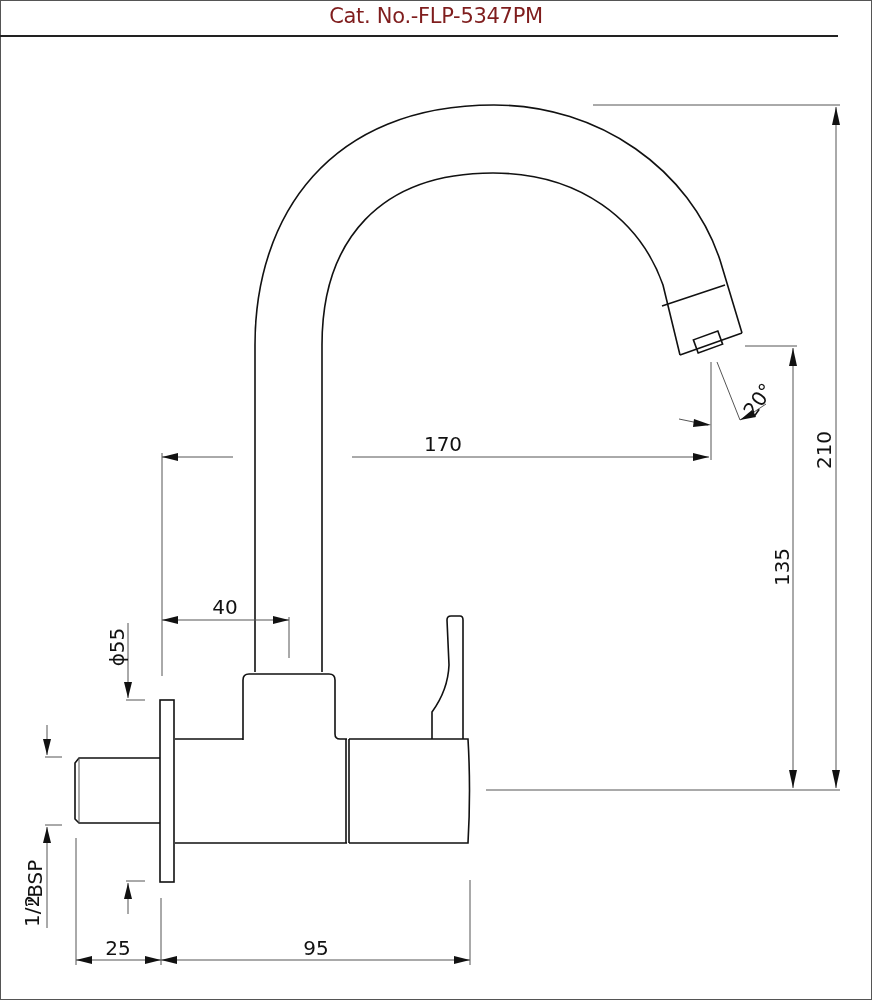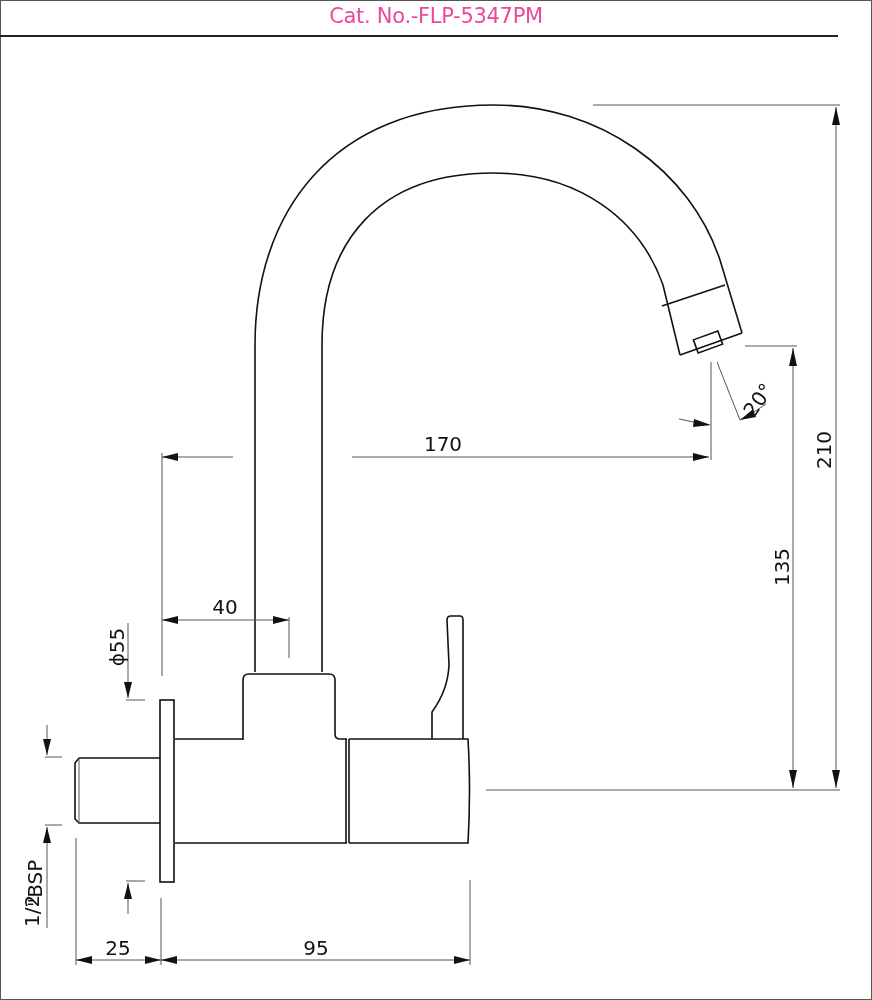--- a/index.html
+++ b/index.html
@@ -1,18 +1,18 @@
 <!DOCTYPE html>
 <html><head>
 <meta charset="utf-8">
 <style>
   html,body{margin:0;padding:0;background:#fff;}
   body{width:872px;height:1000px;position:relative;overflow:hidden;font-family:"DejaVu Sans","Liberation Sans",sans-serif;}
   #sheet{position:absolute;left:0;top:0;width:870px;height:998px;border:1px solid #555;box-sizing:content-box;}
-  #title{position:absolute;left:0;top:4px;width:872px;text-align:center;font-size:21px;color:#ec4899;letter-spacing:-0.3px;}
+  #title{position:absolute;left:0;top:4px;width:872px;text-align:center;font-size:21px;color:#7f1d1d;letter-spacing:-0.3px;}
   #title-rule{position:absolute;left:0;top:35px;width:838px;height:2px;background:#222;}
   svg{position:absolute;left:0;top:0;}
   .part{fill:none;stroke:#111;stroke-width:1.6;}
   .thin{fill:none;stroke:#555;stroke-width:1;}
   .dim{font-family:"DejaVu Sans","Liberation Sans",sans-serif;font-size:20px;fill:#111;}
   .arrow{fill:#111;}
 </style>
 </head>
 <body>
 

